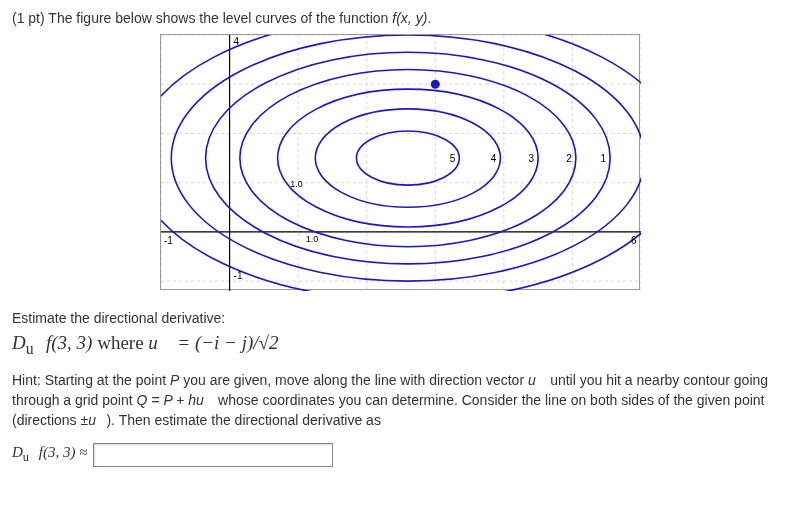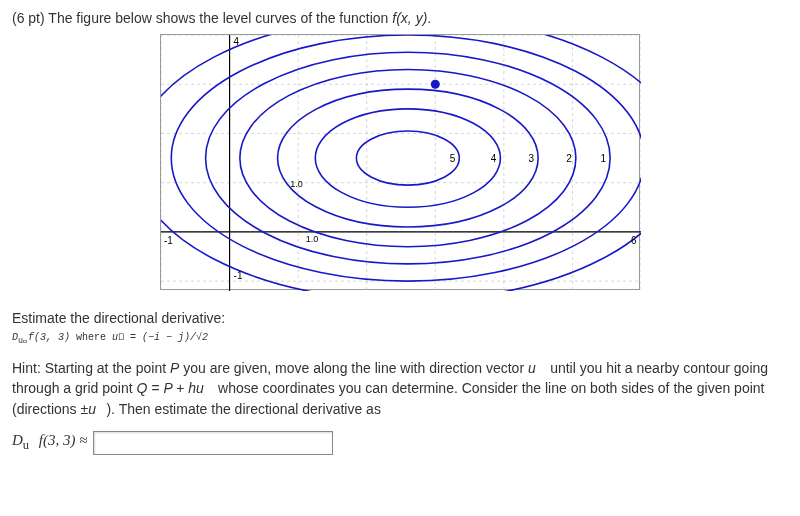--- a/index.html
+++ b/index.html
@@ -19,21 +19,21 @@
       margin: 6px 0 12px 0;
     }
     .figure-box {
       border: 1px solid #999;
       width: 480px;
       height: 256px;
       position: relative;
       background: #fff;
     }
     .estimate { margin-top: 20px; margin-bottom: 6px; }
-    .formula { margin-bottom: 12px; font-family: Liberation Mono, monospace; font-size: 10px; }
+    .formula { margin-bottom: 12px; font-family: Liberation Serif, serif; font-size: 19px; }
     .hint { margin-bottom: 12px; line-height: 1.45; }
     .answer-row {
       display: flex;
       align-items: center;
       gap: 6px;
       margin-top: 6px;
     }
     .answer-label { font-family: 'Times New Roman', serif; font-size: 15px; }
     input[type="text"] {
       width: 240px;
@@ -43,21 +43,21 @@
       font-size: 13px;
       box-shadow: inset 1px 1px 2px rgba(0,0,0,0.15);
     }
     svg { display: block; }
     .ital { font-style: italic; }
   </style>
 </head>
 <body>
 
 <div class="intro">
-  <span>(6 pt)</span>
+  <span>(1 pt)</span>
   <span>The figure below shows the level curves of the function </span>
   <span class="math-i">f(x, y)</span><span>.</span>
 </div>
 
 <div class="figure-wrap">
   <div class="figure-box">
     <svg id="chart-svg" width="480" height="256" viewBox="0 0 480 256">
         <line x1="0" y1="0" x2="0" y2="256" stroke="#bbb" stroke-dasharray="3,3" stroke-width="0.6"></line>
         <line x1="68.57142857142857" y1="0" x2="68.57142857142857" y2="256" stroke="#bbb" stroke-dasharray="3,3" stroke-width="0.6"></line>
         <line x1="137.14285714285714" y1="0" x2="137.14285714285714" y2="256" stroke="#bbb" stroke-dasharray="3,3" stroke-width="0.6"></line>

